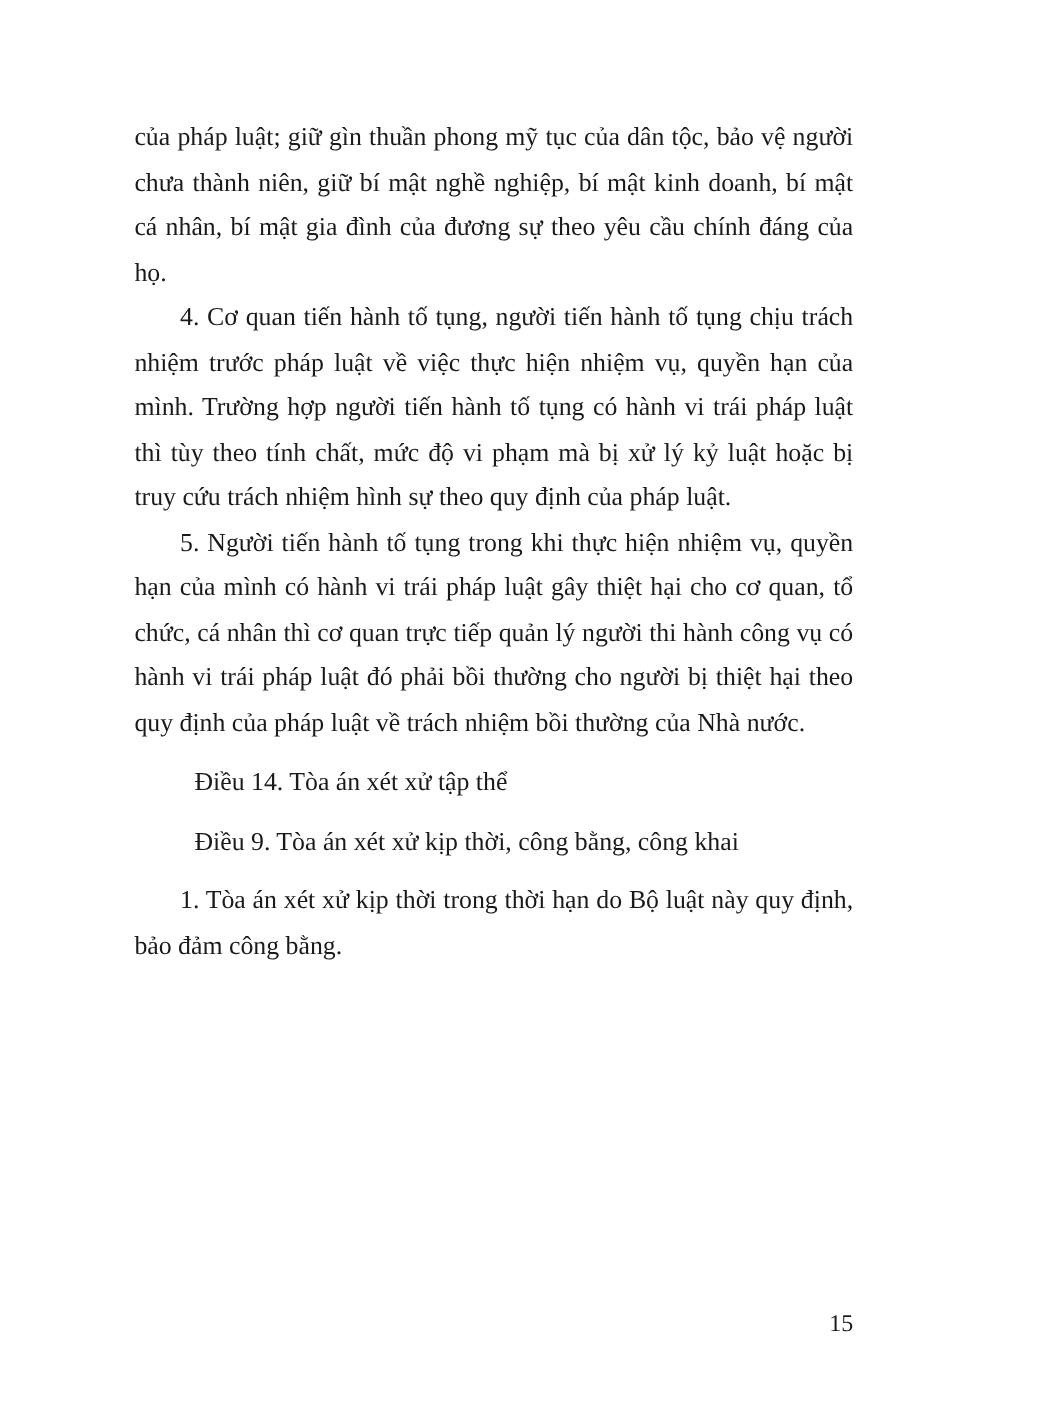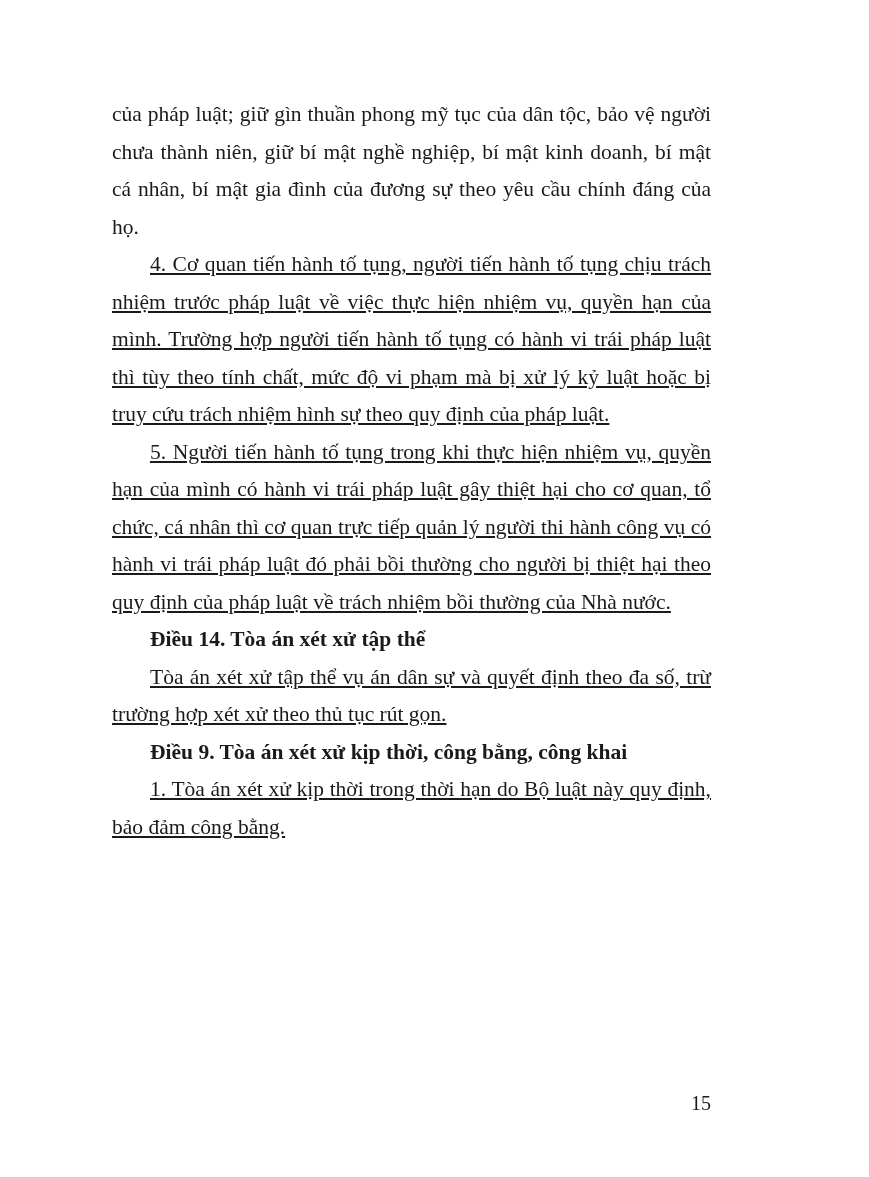--- a/index.html
+++ b/index.html
@@ -28,27 +28,26 @@
     font-size: 21.5px;
     line-height: 37.5px;
     text-align: justify;
     text-justify: inter-word;
   }
   p {
     margin: 0;
   }
   p.indent {
     text-indent: 38px;
-    text-decoration: underline;
   }
   h2.heading {
     font-size: 21.5px;
     line-height: 37.5px;
-    font-weight: bold;
-    margin: 0;
+    font-weight: normal;
+    margin: 12px;
     text-indent: 38px;
     text-align: justify;
   }
   .gap-before {
     margin-top: 18px;
   }
   .gap-after {
     margin-bottom: 18px;
   }
   .page-number {
@@ -70,21 +69,20 @@
   <div class="body-text">
 
     <p class="body-text">của pháp luật; giữ gìn thuần phong mỹ tục của dân tộc, bảo vệ người chưa thành niên, giữ bí mật nghề nghiệp, bí mật kinh doanh, bí mật cá nhân, bí mật gia đình của đương sự theo yêu cầu chính đáng của họ.</p>
 
     <p class="body-text indent">4. Cơ quan tiến hành tố tụng, người tiến hành tố tụng chịu trách nhiệm trước pháp luật về việc thực hiện nhiệm vụ, quyền hạn của mình. Trường hợp người tiến hành tố tụng có hành vi trái pháp luật thì tùy theo tính chất, mức độ vi phạm mà bị xử lý kỷ luật hoặc bị truy cứu trách nhiệm hình sự theo quy định của pháp luật.</p>
 
     <p class="body-text indent">5. Người tiến hành tố tụng trong khi thực hiện nhiệm vụ, quyền hạn của mình có hành vi trái pháp luật gây thiệt hại cho cơ quan, tổ chức, cá nhân thì cơ quan trực tiếp quản lý người thi hành công vụ có hành vi trái pháp luật đó phải bồi thường cho người bị thiệt hại theo quy định của pháp luật về trách nhiệm bồi thường của Nhà nước.</p>
 
     <h2 class="heading gap-before gap-after">Điều 14. Tòa án xét xử tập thể</h2>
 
-    <p class="body-text indent">Tòa án xét xử tập thể vụ án dân sự và quyết định theo đa số, trừ trường hợp xét xử theo thủ tục rút gọn.</p>
 
     <h2 class="heading gap-before gap-after">Điều 9. Tòa án xét xử kịp thời, công bằng, công khai</h2>
 
     <p class="body-text indent">1. Tòa án xét xử kịp thời trong thời hạn do Bộ luật này quy định, bảo đảm công bằng.</p>
 
 
   </div>
 
   <div class="page-number">15</div>
 

